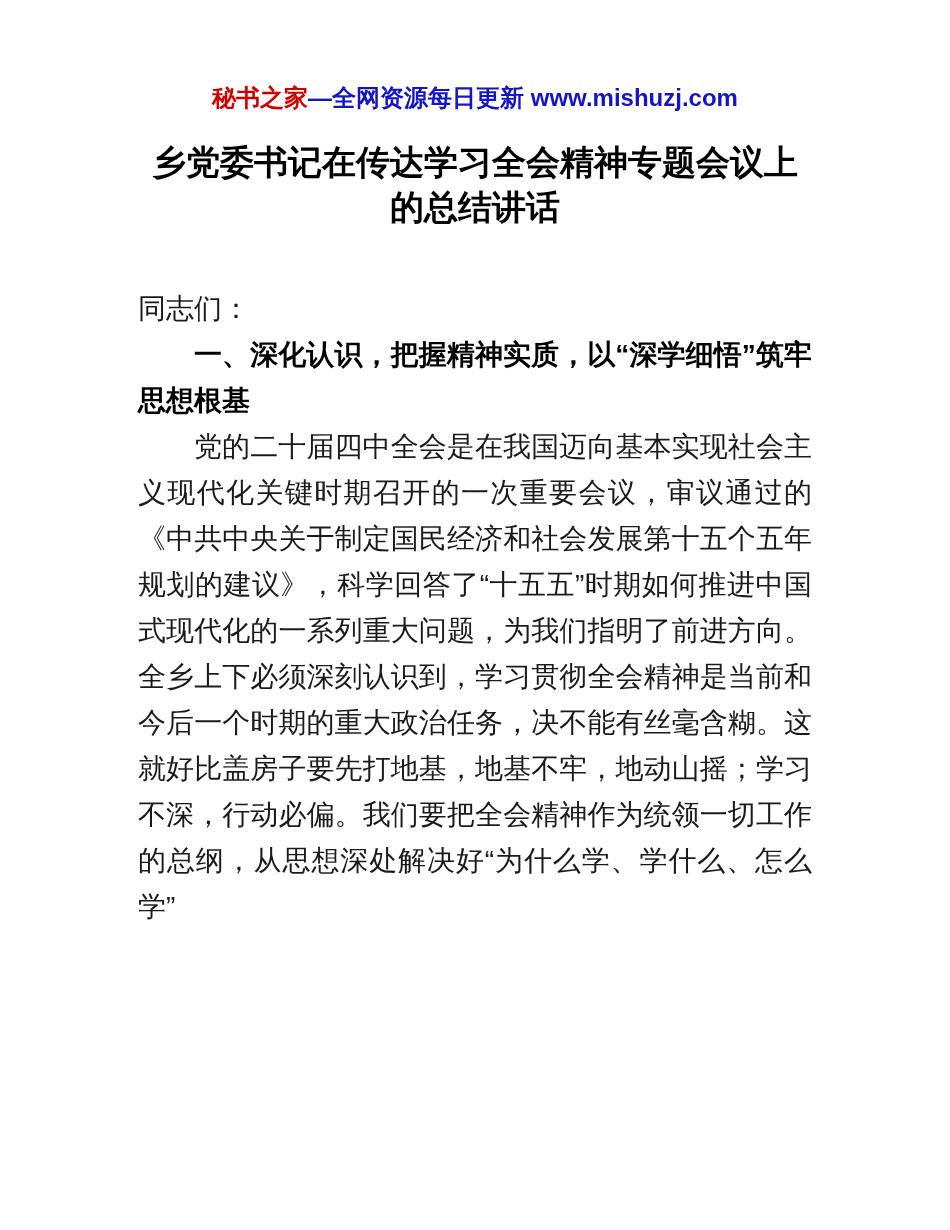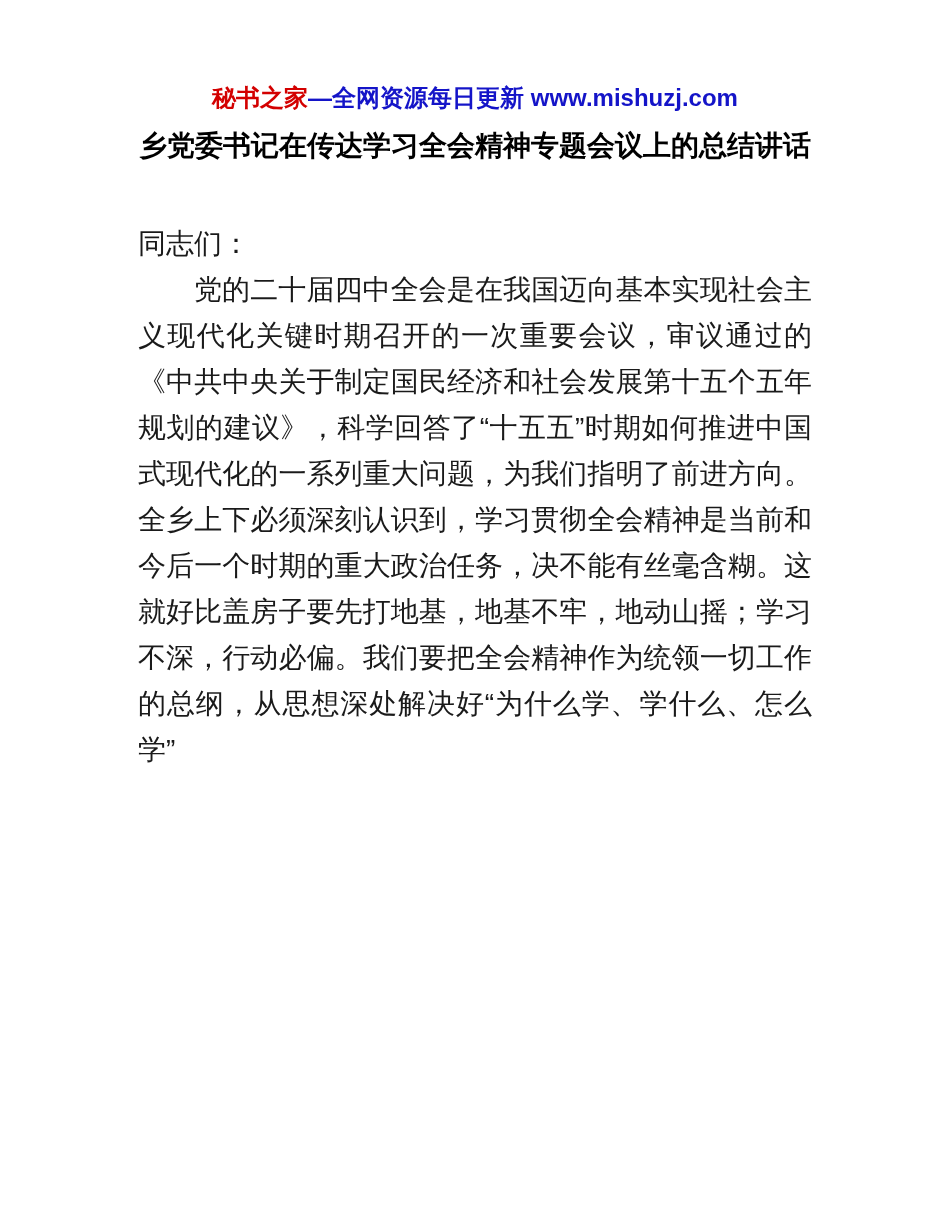--- a/index.html
+++ b/index.html
@@ -11,27 +11,27 @@
     background: #ffffff;
     padding: 82px 138px 0 138px;
     font-family: "Liberation Sans", "DejaVu Sans", sans-serif;
     color: #000000;
     overflow: hidden;
   }
   .site-header {
     text-align: center;
     font-size: 24px;
     font-weight: 700;
-    margin-bottom: 14px;
+    margin-bottom: 26px;
     white-space: nowrap;
   }
   .brand   { color: #d30000; }
   .tagline { color: #1414c8; }
   .doc-title {
-    font-size: 28px;
+    font-size: 34px;
     font-weight: 700;
     text-align: center;
     line-height: 1.32;
     margin-bottom: 56px;
     color: #000000;
   }
   .doc-body p {
     font-size: 28px;
     line-height: 46px;
     text-align: justify;
@@ -46,16 +46,17 @@
 <div class="page">
 
   <header class="site-header">
     <span class="brand">秘书之家</span><span class="tagline">—全网资源每日更新 www.mishuzj.com</span>
   </header>
 
   <h1 class="doc-title">乡党委书记在传达学习全会精神专题会议上的总结讲话</h1>
 
   <section class="doc-body">
     <p class="para">同志们：</p>
+    <p class="para indent bold">一、深化认识，把握精神实质，以“深学细悟”筑牢思想根基</p>
     <p class="para indent">党的二十届四中全会是在我国迈向基本实现社会主义现代化关键时期召开的一次重要会议，审议通过的《中共中央关于制定国民经济和社会发展第十五个五年规划的建议》，科学回答了“十五五”时期如何推进中国式现代化的一系列重大问题，为我们指明了前进方向。全乡上下必须深刻认识到，学习贯彻全会精神是当前和今后一个时期的重大政治任务，决不能有丝毫含糊。这就好比盖房子要先打地基，地基不牢，地动山摇；学习不深，行动必偏。我们要把全会精神作为统领一切工作的总纲，从思想深处解决好“为什么学、学什么、怎么学”</p>
   </section>
 
 </div>
 
 </body></html>

